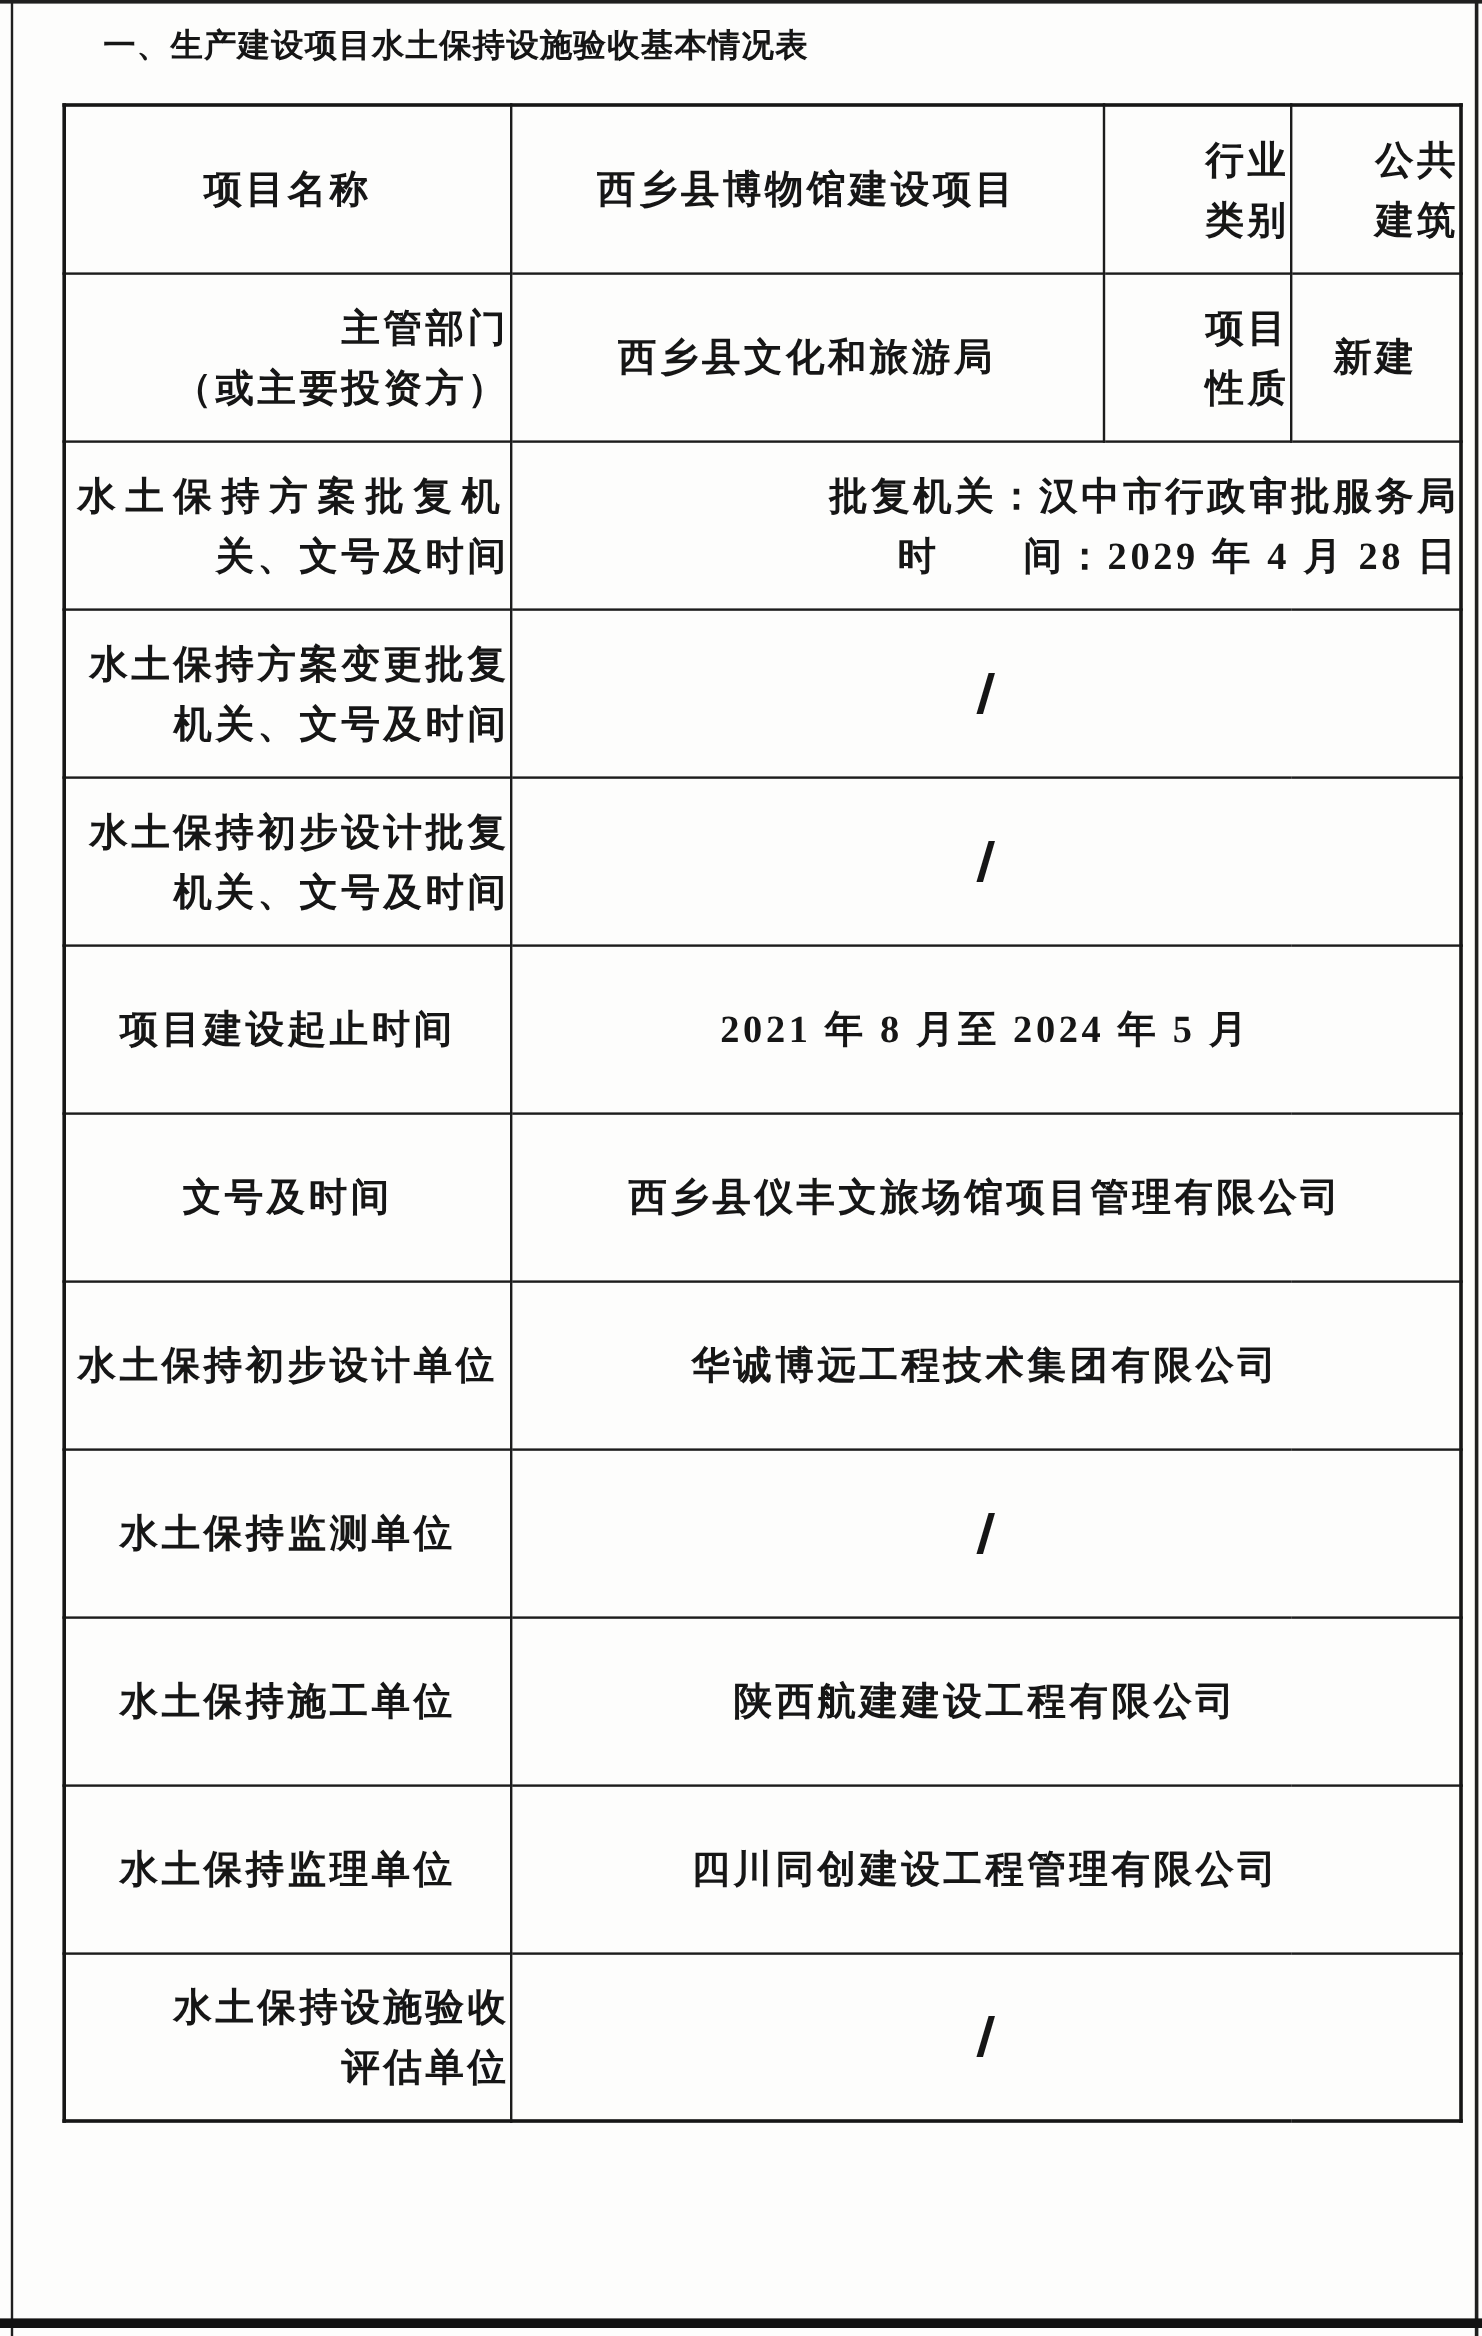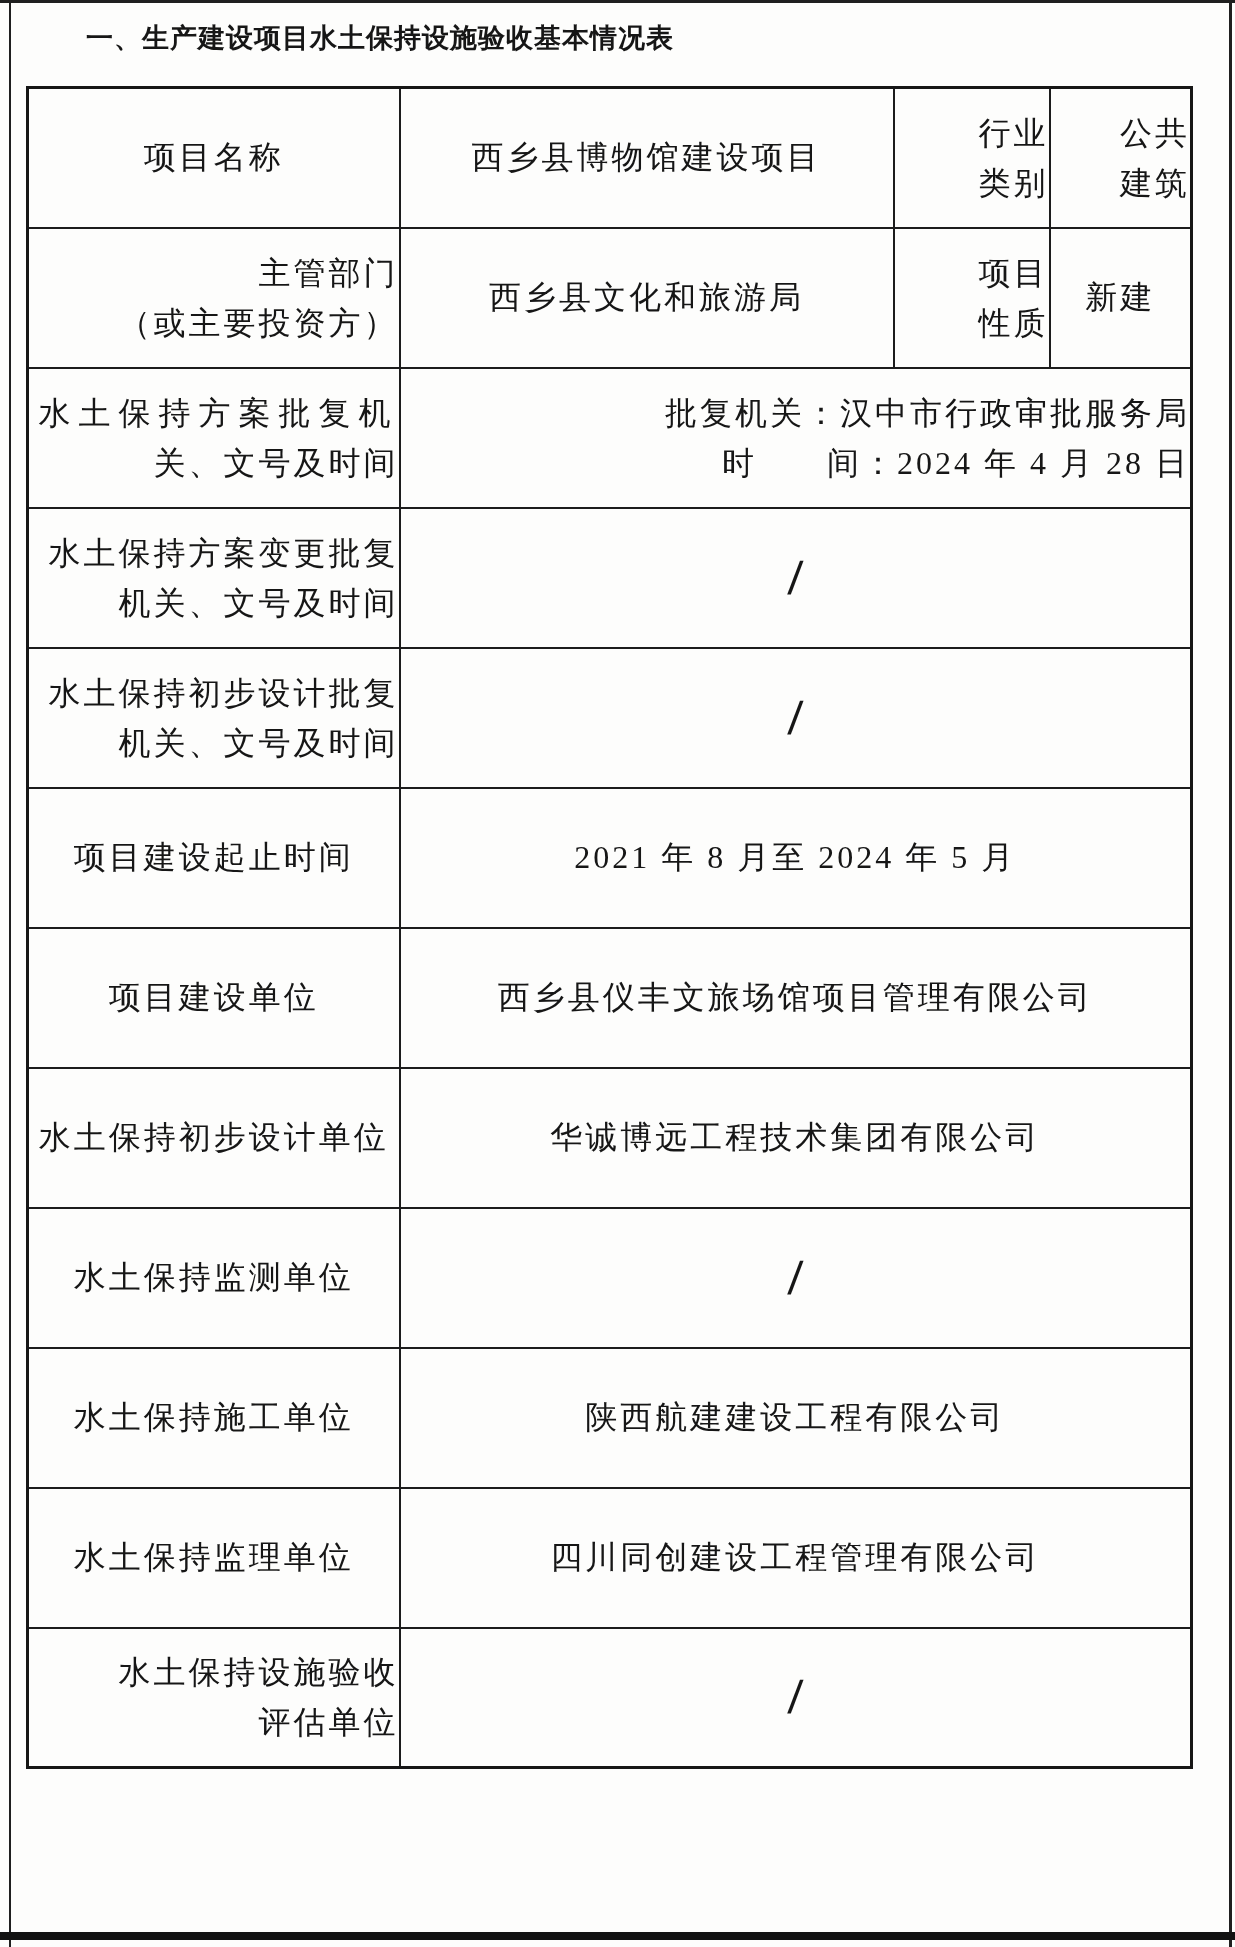--- a/index.html
+++ b/index.html
@@ -20,25 +20,26 @@
   .doc-title {
     position: absolute; left: 86px; top: 20px;
     font-family: "Liberation Sans", "DejaVu Sans", sans-serif;
     font-weight: bold;
     font-size: 27px;
     letter-spacing: 1px;
     white-space: nowrap;
   }
 
   table.main {
-    position: absolute; left: 26px; top: 86px;
+    position: absolute; left: 52px; top: 86px;
     width: 1164px;
     border-collapse: collapse;
     table-layout: fixed;
     border: 3px solid #161616;
+    font-weight: bold;
   }
   table.main tr { height: 140px; }
   table.main td {
     border: 2px solid #1c1c1c;
     text-align: center;
     vertical-align: middle;
     font-size: 32px;
     letter-spacing: 3px;
     padding: 0;
     overflow: hidden;
@@ -100,21 +101,21 @@
     <td><span>新建</span></td>
   </tr>
 
   <tr>
     <td class="lab-left">
       <span class="line stretch">水土保持方案批复机</span>
       <span class="line">关、文号及时间</span>
     </td>
     <td colspan="3" class="val-left">
       <span class="line">批复机关：汉中市行政审批服务局</span>
-      <span class="line">时　　间：2024 年 4 月 28 日</span>
+      <span class="line">时　　间：2029 年 4 月 28 日</span>
     </td>
   </tr>
 
   <tr>
     <td>
       <span class="line">水土保持方案变更批复</span>
       <span class="line">机关、文号及时间</span>
     </td>
     <td colspan="3"><span class="slash">/</span></td>
   </tr>
@@ -126,21 +127,21 @@
     </td>
     <td colspan="3"><span class="slash">/</span></td>
   </tr>
 
   <tr>
     <td><span>项目建设起止时间</span></td>
     <td colspan="3"><span>2021 年 8 月至 2024 年 5 月</span></td>
   </tr>
 
   <tr>
-    <td><span>项目建设单位</span></td>
+    <td><span>文号及时间</span></td>
     <td colspan="3"><span>西乡县仪丰文旅场馆项目管理有限公司</span></td>
   </tr>
 
 
   <tr>
     <td><span>水土保持初步设计单位</span></td>
     <td colspan="3"><span>华诚博远工程技术集团有限公司</span></td>
   </tr>
 
   <tr>

